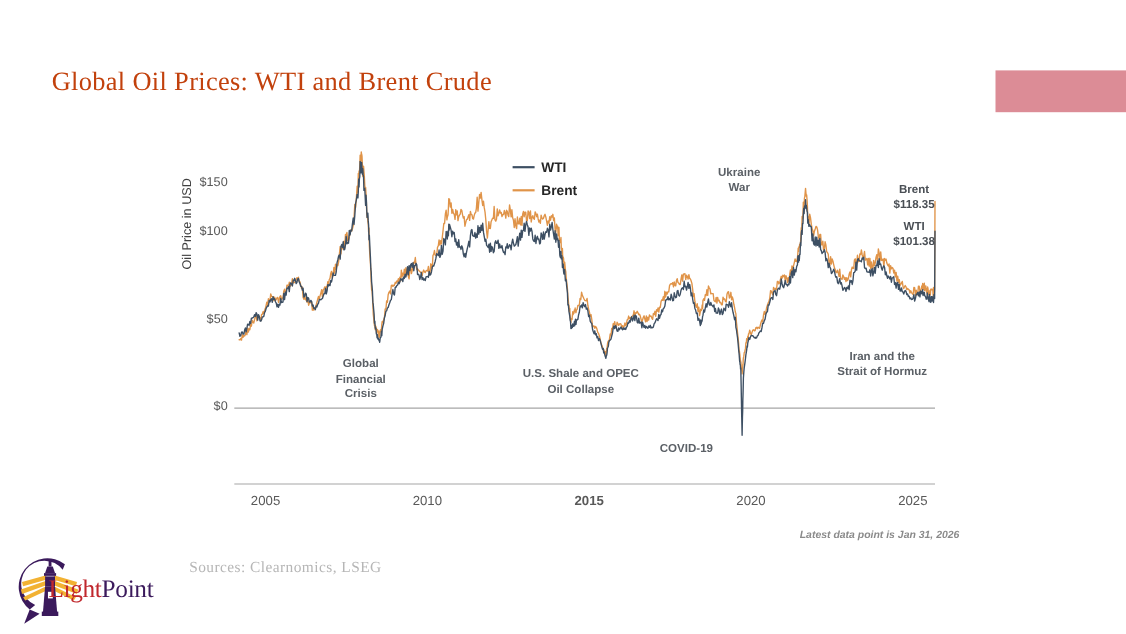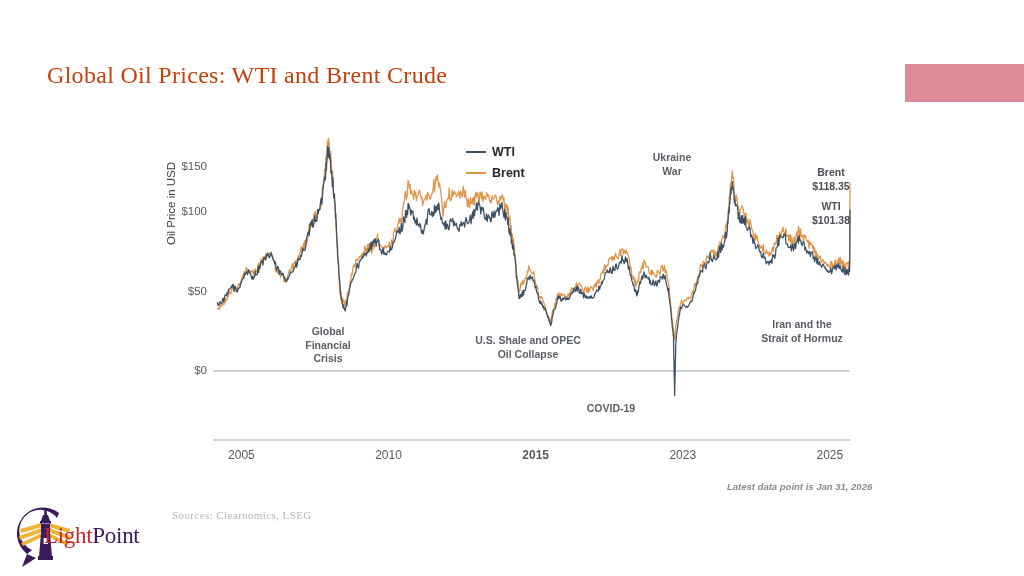--- a/index.html
+++ b/index.html
@@ -140,21 +140,21 @@
     font-style: italic;
     font-weight: 700;
     color: #8a8a8a;
     white-space: nowrap;
   }
   .sources {
     position: absolute;
     left: 172px;
     top: 509px;
     font-family: "Liberation Serif", serif;
-    font-size: 11px;
+    font-size: 14px;
     color: #b6b6b6;
     white-space: nowrap;
     letter-spacing: 0.4px;
   }
 
   
   .logo {
     position: absolute;
     left: 10px;
     top: 505px;
@@ -200,21 +200,21 @@
   <div id="y-ticks">
       <div class="ylabel-tick" style="left: 161px; top: 364px;">$0</div>
       <div class="ylabel-tick" style="left: 161px; top: 284.667px;">$50</div>
       <div class="ylabel-tick" style="left: 161px; top: 205.333px;">$100</div>
       <div class="ylabel-tick" style="left: 161px; top: 116px; margin-top: 44px;">$150</div>
     </div>
   <div id="x-ticks">
       <div class="xlabel-tick" style="left: 194.769px;">2005</div>
       <div class="xlabel-tick" style="left: 341.882px;">2010</div>
       <div class="xlabel-tick" style="left: 488.995px; font-weight: bold;">2015</div>
-      <div class="xlabel-tick" style="left: 636.109px;">2023</div>
+      <div class="xlabel-tick" style="left: 636.109px;">2020</div>
       <div class="xlabel-tick" style="left: 783.222px;">2025</div>
     </div>
 
   <svg class="svg-layer" id="chart-svg" viewBox="0 0 1024 576" preserveAspectRatio="none">
       <line x1="213" y1="371" x2="850" y2="371" stroke="#a6a6a6" stroke-width="1.1"></line>
       <line x1="213" y1="440" x2="850" y2="440" stroke="#a6a6a6" stroke-width="1.1"></line>
       <path d="M217.41 308.81 L218.13 308.88 L218.84 307.75 L219.56 309.17 L220.27 304.15 L220.99 306.59 L221.70 305.08 L222.42 305.42 L223.09 304.06 L223.76 300.20 L224.43 304.16 L225.11 298.06 L225.78 301.93 L226.45 298.84 L227.12 299.76 L227.84 294.89 L228.55 296.57 L229.27 291.18 L229.98 292.96 L230.70 293.58 L231.41 290.44 L232.12 288.09 L232.84 286.23 L233.55 291.64 L234.27 288.36 L234.98 286.99 L235.70 288.30 L236.41 288.96 L237.13 291.44 L237.80 285.76 L238.47 285.75 L239.14 283.42 L239.82 285.03 L240.49 282.29 L241.16 280.74 L241.83 278.00 L242.55 274.79 L243.26 277.52 L243.98 271.61 L244.69 273.34 L245.41 273.51 L246.12 267.19 L246.84 269.38 L247.55 269.82 L248.27 269.71 L248.98 273.24 L249.69 270.13 L250.41 273.20 L251.12 272.19 L251.84 270.80 L252.51 270.39 L253.18 275.00 L253.86 271.92 L254.53 269.59 L255.20 268.84 L255.87 272.05 L256.55 271.09 L257.26 270.91 L257.97 264.84 L258.69 262.93 L259.40 266.15 L260.12 264.81 L260.83 259.36 L261.55 259.24 L262.26 260.32 L262.98 256.60 L263.69 260.22 L264.41 259.62 L265.12 257.22 L265.83 253.30 L266.55 257.20 L267.22 257.02 L267.89 256.73 L268.57 255.49 L269.24 254.17 L269.91 252.47 L270.58 253.68 L271.26 251.98 L271.97 255.70 L272.69 256.21 L273.40 259.21 L274.12 262.03 L274.83 261.02 L275.54 270.25 L276.26 272.16 L276.97 268.40 L277.69 272.47 L278.40 272.30 L279.12 274.68 L279.83 271.18 L280.55 277.48 L281.26 275.38 L281.93 275.05 L282.61 275.24 L283.28 274.35 L283.95 281.99 L284.62 278.40 L285.30 282.00 L285.97 279.82 L286.68 280.38 L287.40 277.41 L288.11 274.75 L288.83 272.08 L289.54 269.55 L290.26 271.89 L290.97 269.00 L291.68 266.43 L292.40 263.30 L293.11 269.82 L293.83 263.57 L294.54 262.59 L295.26 260.76 L295.97 264.72 L296.64 260.47 L297.32 261.35 L297.99 256.14 L298.66 258.68 L299.33 254.08 L300.01 252.98 L300.68 248.65 L301.39 246.69 L302.11 252.66 L302.82 249.99 L303.54 243.23 L304.25 248.43 L304.97 240.17 L305.68 244.92 L306.40 240.16 L307.11 241.52 L307.82 238.27 L308.54 230.99 L309.25 224.14 L309.97 230.80 L310.68 222.84 L311.36 224.73 L312.03 226.68 L312.70 219.17 L313.37 225.46 L314.05 213.20 L314.72 214.15 L315.39 211.39 L316.11 218.86 L316.82 219.02 L317.53 216.24 L318.25 209.62 L318.96 209.07 L319.68 210.08 L320.39 207.93 L321.11 205.03 L321.82 198.99 L322.54 185.94 L323.25 188.69 L323.97 179.78 L324.68 169.35 L325.39 175.25 L325.73 157.59 L326.07 165.23 L326.40 155.43 L326.74 157.33 L327.08 150.66 L327.41 141.09 L327.75 148.08 L328.08 145.44 L328.42 138.11 L328.76 140.45 L329.09 141.77 L329.43 149.90 L329.77 159.92 L330.10 160.69 L330.48 151.07 L330.86 155.88 L331.24 160.56 L331.62 168.49 L331.99 172.92 L332.37 170.33 L332.75 176.09 L333.09 184.35 L333.42 194.47 L333.76 197.80 L334.10 196.02 L334.43 201.34 L334.77 203.89 L335.10 211.11 L335.44 207.31 L335.78 223.22 L336.11 230.10 L336.45 235.08 L336.79 240.03 L337.12 246.35 L337.46 256.88 L337.84 263.71 L338.21 264.56 L338.59 270.13 L338.97 277.13 L339.35 285.76 L339.73 288.94 L340.11 293.35 L340.44 295.99 L340.78 295.47 L341.11 299.70 L341.45 296.28 L341.79 297.07 L342.12 300.02 L342.46 303.37 L342.80 301.82 L343.13 299.53 L343.47 301.23 L343.80 301.86 L344.14 300.96 L344.48 306.25 L344.81 306.55 L345.19 305.16 L345.57 300.69 L345.95 299.85 L346.33 301.63 L346.70 300.14 L347.08 294.92 L347.46 292.30 L348.13 293.19 L348.81 290.63 L349.48 288.58 L350.15 280.90 L350.82 281.06 L351.50 273.52 L352.17 274.84 L352.88 267.96 L353.60 265.69 L354.31 264.60 L355.03 267.11 L355.74 259.58 L356.46 259.14 L357.17 260.47 L357.89 259.29 L358.60 259.43 L359.31 256.64 L360.03 257.55 L360.74 255.37 L361.46 256.10 L362.17 253.34 L362.85 256.67 L363.52 251.96 L364.19 255.41 L364.86 245.58 L365.54 251.73 L366.21 248.44 L366.88 250.19 L367.59 244.73 L368.31 251.14 L369.02 243.32 L369.74 249.56 L370.45 244.34 L371.17 250.99 L371.88 253.48 L372.60 244.95 L373.31 241.55 L374.03 248.77 L374.74 245.85 L375.45 242.25 L376.17 238.34 L376.88 239.02 L377.56 234.08 L378.23 241.21 L378.90 245.04 L379.57 244.31 L380.25 245.52 L380.92 246.21 L381.59 246.68 L382.31 247.57 L383.02 247.35 L383.74 250.51 L384.45 247.20 L385.16 245.48 L385.88 247.15 L386.59 247.72 L387.31 246.25 L388.02 245.86 L388.74 246.44 L389.45 242.16 L390.17 248.53 L390.88 248.59 L391.60 239.83 L392.27 241.64 L392.94 244.16 L393.61 232.27 L394.29 231.05 L394.96 227.76 L395.63 232.01 L396.30 232.27 L397.02 231.58 L397.73 224.86 L398.45 223.39 L399.16 218.04 L399.88 222.84 L400.59 218.72 L401.30 221.66 L402.02 216.27 L402.73 210.03 L403.45 203.16 L404.16 203.15 L404.88 194.55 L405.59 191.12 L406.31 199.90 L406.64 197.40 L406.98 196.47 L407.32 195.26 L407.65 188.87 L407.99 180.52 L408.32 181.00 L408.66 181.27 L409.38 188.19 L410.09 184.43 L410.80 193.82 L411.52 190.45 L412.23 194.14 L412.95 194.73 L413.66 199.40 L414.33 190.56 L415.01 195.25 L415.68 191.76 L416.35 200.59 L417.02 196.90 L417.70 195.59 L418.37 194.57 L419.08 190.33 L419.80 191.23 L420.51 195.26 L421.23 198.28 L421.94 196.94 L422.66 205.66 L423.37 202.36 L424.09 199.59 L424.80 199.45 L425.52 197.13 L426.23 195.10 L426.94 200.39 L427.66 192.21 L428.37 195.08 L429.05 195.06 L429.72 198.70 L430.39 199.20 L431.06 196.02 L431.74 193.75 L432.41 193.31 L433.08 189.36 L433.80 179.33 L434.51 191.98 L435.22 184.55 L435.94 176.79 L436.65 180.13 L437.37 174.93 L438.08 181.47 L438.80 186.80 L439.51 182.80 L440.23 188.82 L440.94 192.78 L441.66 200.02 L442.37 210.33 L443.08 216.41 L443.76 209.02 L444.43 201.53 L445.10 207.65 L445.78 207.72 L446.45 201.50 L447.12 199.93 L447.79 198.34 L448.51 198.58 L449.22 187.72 L449.94 199.74 L450.65 201.04 L451.37 199.27 L452.08 189.91 L452.79 196.18 L453.51 194.00 L454.22 190.86 L454.94 193.63 L455.65 193.11 L456.37 196.89 L457.08 194.87 L457.80 195.03 L458.47 191.38 L459.14 193.44 L459.81 198.32 L460.49 191.19 L461.16 192.25 L461.83 195.62 L462.50 196.89 L463.22 186.34 L463.93 190.88 L464.65 197.20 L465.36 190.65 L466.08 198.06 L466.79 200.28 L467.51 206.81 L468.22 198.83 L468.93 205.35 L469.65 207.87 L470.36 197.26 L471.08 203.44 L471.79 203.53 L472.51 198.44 L473.18 204.39 L473.85 196.81 L474.53 204.92 L475.20 194.56 L475.87 192.22 L476.54 197.04 L477.22 192.99 L477.93 192.86 L478.64 200.59 L479.36 200.67 L480.07 191.78 L480.79 193.04 L481.50 198.68 L482.22 191.70 L482.93 201.82 L483.65 197.64 L484.36 196.06 L485.08 198.68 L485.79 199.29 L486.50 192.63 L487.22 194.16 L487.89 196.98 L488.56 194.79 L489.24 199.06 L489.91 201.82 L490.58 200.09 L491.25 203.00 L491.93 195.52 L492.64 198.14 L493.36 199.14 L494.07 198.38 L494.78 196.09 L495.50 194.84 L496.21 197.40 L496.93 201.04 L497.64 204.78 L498.36 200.82 L499.07 202.77 L499.79 196.97 L500.50 200.19 L501.22 196.14 L501.93 197.37 L502.60 194.84 L503.28 200.53 L503.95 198.05 L504.62 208.48 L505.29 211.35 L505.97 203.70 L506.64 207.42 L507.02 205.62 L507.39 214.18 L507.77 208.80 L508.15 206.85 L508.53 218.76 L508.91 218.67 L509.29 217.60 L509.62 220.59 L509.96 215.96 L510.29 225.51 L510.63 226.96 L510.97 230.24 L511.30 225.94 L511.64 237.69 L511.98 233.63 L512.31 234.92 L512.65 239.92 L512.98 245.28 L513.32 238.36 L513.66 241.62 L513.99 245.47 L514.37 247.04 L514.75 252.89 L515.13 256.01 L515.51 259.15 L515.88 263.01 L516.26 269.34 L516.64 273.05 L516.98 277.23 L517.31 277.75 L517.65 283.26 L517.99 280.34 L518.32 288.35 L518.66 289.23 L519.00 293.04 L519.33 290.03 L519.67 289.59 L520.00 290.55 L520.34 286.80 L520.68 283.36 L521.01 285.99 L521.35 284.01 L521.73 284.83 L522.11 281.79 L522.48 283.24 L522.86 280.01 L523.24 283.34 L523.62 284.24 L524.00 281.92 L524.67 281.31 L525.34 277.57 L526.01 277.86 L526.69 277.07 L527.36 271.20 L528.03 272.31 L528.70 265.64 L529.42 268.49 L530.13 269.96 L530.85 271.58 L531.56 272.99 L532.28 273.31 L532.99 273.53 L533.71 271.34 L534.42 277.73 L535.14 281.13 L535.85 283.85 L536.56 287.44 L537.28 286.08 L537.99 290.56 L538.71 297.35 L539.38 296.38 L540.05 296.41 L540.73 298.46 L541.40 296.70 L542.07 297.58 L542.74 299.40 L543.42 302.11 L544.13 303.12 L544.85 305.23 L545.56 308.17 L546.27 311.76 L546.99 313.56 L547.70 315.52 L548.42 318.04 L548.75 318.61 L549.09 317.99 L549.43 320.32 L549.76 320.72 L550.10 319.69 L550.44 319.96 L550.77 323.25 L551.15 320.62 L551.53 316.61 L551.91 316.36 L552.28 312.45 L552.66 310.88 L553.04 309.90 L553.42 310.54 L554.09 308.28 L554.76 303.56 L555.44 305.32 L556.11 298.49 L556.78 299.63 L557.45 294.27 L558.13 295.25 L558.84 292.42 L559.56 297.44 L560.27 297.96 L560.99 292.97 L561.70 294.26 L562.41 295.86 L563.13 294.39 L563.84 294.31 L564.56 294.60 L565.27 298.52 L565.99 296.08 L566.70 297.42 L567.42 296.79 L568.13 293.51 L568.80 296.08 L569.48 294.75 L570.15 290.73 L570.82 290.32 L571.49 287.33 L572.17 289.83 L572.84 288.61 L573.55 289.69 L574.27 287.81 L574.98 287.22 L575.70 286.39 L576.41 282.56 L577.13 286.78 L577.84 284.33 L578.56 284.65 L579.27 282.98 L579.98 284.30 L580.70 286.08 L581.41 285.68 L582.13 287.59 L582.84 290.46 L583.52 293.10 L584.19 290.68 L584.86 288.40 L585.53 287.09 L586.21 290.00 L586.88 292.55 L587.55 287.24 L588.26 292.27 L588.98 288.42 L589.69 291.04 L590.41 286.34 L591.12 287.52 L591.84 287.31 L592.55 289.18 L593.27 290.30 L593.98 285.03 L594.70 286.02 L595.41 283.02 L596.12 287.48 L596.84 281.64 L597.55 282.87 L598.23 279.87 L598.90 283.70 L599.57 279.32 L600.24 279.60 L600.92 274.29 L601.59 272.60 L602.26 273.02 L602.98 269.81 L603.69 273.32 L604.41 264.83 L605.12 270.11 L605.83 265.56 L606.55 267.39 L607.26 265.08 L607.98 265.24 L608.69 259.61 L609.41 258.36 L610.12 257.80 L610.84 258.29 L611.55 256.93 L612.27 260.74 L612.94 256.39 L613.61 259.29 L614.28 259.87 L614.96 255.08 L615.63 253.36 L616.30 256.62 L616.97 257.44 L617.69 258.41 L618.40 258.72 L619.12 253.72 L619.83 249.94 L620.55 255.59 L621.26 249.27 L621.97 249.02 L622.69 248.85 L623.40 254.14 L624.12 250.21 L624.83 251.36 L625.55 253.70 L626.26 249.75 L626.98 253.21 L627.65 253.50 L628.32 255.45 L628.99 257.65 L629.67 262.77 L630.34 269.68 L631.01 267.03 L631.68 273.86 L632.40 277.78 L633.11 279.35 L633.83 276.01 L634.54 283.05 L635.26 279.30 L635.97 286.91 L636.69 283.31 L637.02 281.15 L637.36 282.46 L637.69 282.02 L638.03 280.60 L638.37 277.22 L638.70 280.54 L639.04 273.24 L639.75 271.62 L640.47 273.06 L641.18 267.82 L641.90 268.76 L642.61 263.43 L643.33 268.48 L644.04 260.04 L644.76 261.56 L645.47 262.86 L646.19 267.20 L646.90 266.81 L647.61 266.88 L648.33 266.97 L649.04 273.08 L649.72 273.86 L650.39 274.33 L651.06 270.40 L651.73 275.56 L652.41 270.42 L653.08 273.48 L653.75 272.88 L654.47 275.17 L655.18 275.02 L655.89 277.11 L656.61 277.02 L657.32 270.13 L658.04 272.01 L658.75 271.78 L659.47 273.88 L660.18 274.54 L660.90 267.52 L661.61 265.52 L662.33 265.22 L663.04 270.93 L663.75 269.94 L664.43 265.74 L665.10 272.49 L665.77 269.99 L666.44 272.28 L667.12 276.61 L667.79 279.61 L668.46 283.63 L668.97 285.10 L669.47 292.84 L669.98 297.37 L670.48 302.56 L670.98 307.19 L671.49 312.64 L671.99 319.98 L672.20 319.14 L672.41 321.01 L672.62 322.54 L672.83 325.31 L673.04 327.18 L673.25 328.07 L673.46 328.99 L673.63 329.93 L673.80 333.19 L673.97 334.44 L674.14 335.56 L674.30 336.66 L674.47 337.43 L674.64 339.91 L674.81 337.63 L674.98 337.17 L675.15 334.76 L675.31 331.07 L675.48 331.69 L675.65 326.97 L675.82 325.46 L676.20 323.76 L676.57 320.66 L676.95 320.46 L677.33 318.34 L677.71 316.72 L678.09 311.61 L678.47 311.74 L678.80 307.83 L679.14 309.39 L679.47 308.75 L679.81 305.71 L680.15 307.20 L680.48 303.37 L680.82 303.70 L681.53 300.09 L682.25 302.42 L682.96 304.46 L683.68 302.01 L684.39 300.10 L685.11 299.83 L685.82 300.68 L686.49 300.45 L687.17 297.81 L687.84 297.57 L688.51 298.80 L689.18 297.43 L689.86 298.05 L690.53 298.49 L691.24 295.45 L691.96 292.72 L692.67 290.85 L693.39 292.63 L694.10 286.47 L694.82 283.16 L695.53 285.79 L696.25 283.84 L696.96 279.49 L697.67 277.37 L698.39 275.38 L699.10 273.99 L699.82 270.74 L700.53 264.20 L701.21 264.67 L701.88 266.47 L702.55 267.98 L703.22 261.24 L703.90 262.61 L704.57 263.27 L705.24 262.05 L705.96 263.23 L706.67 255.88 L707.38 255.92 L708.10 258.13 L708.81 256.95 L709.53 253.80 L710.24 251.18 L710.96 252.98 L711.67 250.23 L712.39 251.54 L713.10 249.94 L713.82 254.82 L714.53 250.67 L715.24 252.65 L715.92 256.84 L716.59 252.50 L717.26 255.59 L717.93 249.19 L718.61 245.36 L719.28 249.80 L719.95 241.69 L720.67 245.72 L721.38 241.68 L722.10 238.70 L722.81 235.41 L723.52 237.66 L724.24 237.72 L724.95 234.10 L725.29 230.89 L725.63 225.70 L725.96 228.58 L726.30 224.33 L726.64 224.83 L726.97 222.17 L727.31 222.26 L727.69 220.85 L728.06 216.53 L728.44 207.05 L728.82 211.77 L729.20 196.87 L729.58 198.90 L729.96 197.37 L730.29 183.80 L730.63 193.71 L730.96 189.42 L731.30 180.14 L731.64 178.84 L731.97 175.28 L732.31 171.20 L732.65 175.21 L732.98 178.34 L733.32 177.23 L733.65 181.30 L733.99 186.70 L734.33 199.68 L734.66 196.62 L735.38 204.12 L736.09 194.78 L736.81 197.78 L737.52 203.77 L738.24 207.48 L738.95 209.75 L739.67 214.28 L740.38 210.23 L741.09 208.16 L741.81 205.76 L742.52 206.38 L743.24 208.98 L743.95 215.05 L744.67 217.48 L745.34 213.05 L746.01 213.09 L746.68 222.57 L747.36 222.59 L748.03 219.19 L748.70 227.41 L749.37 226.80 L750.09 219.82 L750.80 222.76 L751.52 228.86 L752.23 229.49 L752.95 231.15 L753.66 238.55 L754.38 241.23 L755.09 233.36 L755.81 240.00 L756.52 235.34 L757.23 237.46 L757.95 240.72 L758.66 243.73 L759.38 245.19 L760.05 247.86 L760.72 247.81 L761.40 245.60 L762.07 248.07 L762.74 251.31 L763.41 244.72 L764.09 252.78 L764.80 253.42 L765.52 253.97 L766.23 249.96 L766.94 251.41 L767.66 253.95 L768.37 252.37 L769.09 256.04 L769.80 252.35 L770.52 255.03 L771.23 253.48 L771.95 249.33 L772.66 247.18 L773.38 251.72 L774.09 244.87 L774.76 242.80 L775.43 244.13 L776.11 243.99 L776.78 236.22 L777.45 235.29 L778.12 240.51 L778.80 239.41 L779.51 232.04 L780.23 237.91 L780.94 237.62 L781.66 230.77 L782.37 231.45 L783.08 227.15 L783.80 231.55 L784.51 235.15 L785.23 232.60 L785.94 228.61 L786.66 236.51 L787.37 235.81 L788.09 235.02 L788.80 240.75 L789.47 235.02 L790.15 241.93 L790.82 234.83 L791.49 244.45 L792.16 238.23 L792.84 243.30 L793.51 244.15 L794.22 236.76 L794.94 241.54 L795.65 239.23 L796.37 234.02 L797.08 231.48 L797.80 237.46 L798.51 226.26 L799.22 229.97 L799.94 236.96 L800.65 228.94 L801.37 236.77 L802.08 236.57 L802.80 235.34 L803.51 242.42 L804.18 234.91 L804.86 236.58 L805.53 235.61 L806.20 239.17 L806.87 240.72 L807.55 241.77 L808.22 239.97 L808.93 248.27 L809.65 241.44 L810.36 244.33 L811.08 243.25 L811.79 243.83 L812.51 248.19 L813.22 245.59 L813.94 251.67 L814.65 247.58 L815.37 255.61 L816.08 251.02 L816.79 256.77 L817.51 254.19 L818.22 259.43 L818.90 258.56 L819.57 257.13 L820.24 255.88 L820.91 260.37 L821.59 262.37 L822.26 260.62 L822.93 259.61 L823.65 260.79 L824.36 263.34 L825.07 262.14 L825.79 263.06 L826.50 263.53 L827.22 266.38 L827.93 264.26 L828.65 265.95 L829.36 267.03 L830.08 267.73 L830.79 261.39 L831.51 261.60 L832.22 268.73 L832.93 263.82 L833.61 267.99 L834.28 267.14 L834.95 260.11 L835.62 260.06 L836.30 264.82 L836.97 264.73 L837.64 262.02 L838.02 259.88 L838.40 262.07 L838.78 257.75 L839.16 261.46 L839.53 262.96 L839.91 259.66 L840.29 257.40 L840.63 264.23 L840.96 260.04 L841.30 262.68 L841.64 259.88 L841.97 263.51 L842.31 265.88 L842.64 262.57 L842.98 267.35 L843.32 260.95 L843.65 262.49 L843.99 265.46 L844.33 268.09 L844.66 268.18 L845.00 268.75 L845.38 264.05 L845.75 268.19 L846.13 263.12 L846.51 262.66 L846.89 263.44 L847.27 263.40 L847.65 263.47 L847.98 262.86 L848.32 268.85 L848.65 261.36 L848.99 263.85 L849.33 267.15 L849.66 262.78 L850.00 183.22 " fill="none" stroke="#e09449" stroke-width="1.25" stroke-linejoin="round" stroke-linecap="round"></path>
       <path d="M217.41 302.60 L218.13 305.69 L218.84 305.04 L219.56 302.02 L220.27 301.82 L220.99 303.71 L221.70 303.64 L222.42 300.07 L223.09 298.06 L223.76 301.61 L224.43 298.39 L225.11 294.77 L225.78 294.92 L226.45 295.86 L227.12 292.33 L227.84 294.10 L228.55 289.25 L229.27 289.21 L229.98 288.79 L230.70 288.11 L231.41 286.00 L232.12 287.60 L232.84 284.24 L233.55 285.53 L234.27 291.05 L234.98 286.04 L235.70 287.69 L236.41 291.66 L237.13 292.02 L237.80 290.65 L238.47 288.02 L239.14 288.06 L239.82 287.71 L240.49 284.26 L241.16 283.15 L241.83 280.69 L242.55 279.04 L243.26 278.18 L243.98 278.32 L244.69 273.18 L245.41 274.48 L246.12 272.36 L246.84 271.66 L247.55 274.78 L248.27 269.67 L248.98 272.18 L249.69 271.67 L250.41 274.32 L251.12 275.60 L251.84 279.01 L252.51 276.52 L253.18 279.34 L253.86 276.76 L254.53 277.26 L255.20 271.38 L255.87 275.01 L256.55 274.77 L257.26 274.59 L257.97 266.72 L258.69 272.43 L259.40 265.51 L260.12 268.30 L260.83 261.97 L261.55 262.30 L262.26 260.56 L262.98 265.13 L263.69 258.35 L264.41 257.07 L265.12 258.33 L265.83 260.02 L266.55 254.60 L267.22 255.32 L267.89 253.01 L268.57 254.95 L269.24 257.82 L269.91 256.92 L270.58 253.60 L271.26 253.17 L271.97 256.05 L272.69 257.75 L273.40 260.31 L274.12 260.39 L274.83 263.79 L275.54 262.04 L276.26 270.05 L276.97 269.08 L277.69 266.45 L278.40 267.17 L279.12 274.24 L279.83 270.30 L280.55 271.13 L281.26 274.60 L281.93 274.57 L282.61 273.10 L283.28 274.08 L283.95 278.15 L284.62 277.22 L285.30 280.41 L285.97 280.03 L286.68 281.52 L287.40 278.07 L288.11 279.02 L288.83 276.57 L289.54 275.65 L290.26 272.51 L290.97 272.22 L291.68 272.59 L292.40 271.91 L293.11 271.30 L293.83 269.05 L294.54 266.99 L295.26 266.88 L295.97 262.32 L296.64 267.23 L297.32 264.46 L297.99 258.80 L298.66 259.97 L299.33 258.56 L300.01 259.61 L300.68 255.04 L301.39 256.34 L302.11 252.74 L302.82 248.20 L303.54 250.36 L304.25 250.31 L304.97 250.36 L305.68 247.04 L306.40 238.87 L307.11 236.13 L307.82 232.82 L308.54 231.77 L309.25 235.58 L309.97 224.16 L310.68 222.17 L311.36 224.95 L312.03 219.68 L312.70 227.11 L313.37 226.66 L314.05 222.72 L314.72 215.02 L315.39 221.56 L316.11 220.64 L316.82 221.11 L317.53 209.57 L318.25 213.58 L318.96 209.29 L319.68 209.87 L320.39 203.42 L321.11 198.16 L321.82 204.08 L322.54 195.97 L323.25 185.10 L323.97 181.68 L324.68 176.74 L325.39 179.86 L325.73 174.08 L326.07 162.94 L326.40 170.03 L326.74 162.35 L327.08 160.47 L327.41 146.68 L327.75 149.24 L328.08 157.13 L328.42 151.84 L328.76 147.56 L329.09 154.30 L329.43 158.43 L329.77 153.33 L330.10 158.56 L330.48 160.64 L330.86 173.07 L331.24 172.55 L331.62 171.32 L331.99 179.44 L332.37 186.75 L332.75 177.49 L333.09 182.28 L333.42 191.78 L333.76 197.65 L334.10 195.05 L334.43 193.88 L334.77 200.82 L335.10 204.64 L335.44 217.94 L335.78 213.80 L336.11 221.11 L336.45 228.37 L336.79 234.69 L337.12 244.50 L337.46 247.24 L337.84 256.37 L338.21 260.03 L338.59 264.63 L338.97 274.67 L339.35 277.03 L339.73 281.71 L340.11 285.84 L340.44 293.73 L340.78 291.87 L341.11 297.97 L341.45 299.03 L341.79 298.38 L342.12 303.49 L342.46 303.70 L342.80 307.05 L343.13 304.31 L343.47 308.23 L343.80 307.18 L344.14 308.14 L344.48 309.45 L344.81 309.88 L345.19 311.14 L345.57 307.84 L345.95 306.78 L346.33 306.57 L346.70 301.37 L347.08 305.14 L347.46 299.32 L348.13 296.28 L348.81 293.86 L349.48 288.89 L350.15 286.82 L350.82 282.84 L351.50 282.61 L352.17 280.08 L352.88 279.51 L353.60 277.08 L354.31 275.20 L355.03 272.99 L355.74 272.53 L356.46 267.16 L357.17 263.22 L357.89 267.09 L358.60 268.20 L359.31 260.98 L360.03 261.21 L360.74 259.52 L361.46 259.17 L362.17 256.55 L362.85 257.92 L363.52 256.25 L364.19 253.47 L364.86 254.49 L365.54 253.52 L366.21 256.01 L366.88 251.82 L367.59 253.13 L368.31 249.16 L369.02 251.80 L369.74 248.19 L370.45 242.52 L371.17 249.92 L371.88 241.52 L372.60 245.88 L373.31 240.83 L374.03 239.59 L374.74 242.95 L375.45 238.74 L376.17 246.16 L376.88 241.21 L377.56 241.33 L378.23 239.39 L378.90 240.65 L379.57 249.61 L380.25 249.23 L380.92 249.93 L381.59 254.09 L382.31 251.92 L383.02 247.79 L383.74 254.16 L384.45 252.39 L385.16 254.68 L385.88 253.56 L386.59 255.04 L387.31 251.76 L388.02 251.44 L388.74 251.41 L389.45 252.11 L390.17 246.75 L390.88 250.13 L391.60 249.49 L392.27 247.03 L392.94 242.82 L393.61 241.77 L394.29 241.95 L394.96 239.72 L395.63 237.67 L396.30 234.66 L397.02 230.53 L397.73 231.36 L398.45 232.49 L399.16 227.28 L399.88 233.99 L400.59 232.07 L401.30 223.13 L402.02 231.25 L402.73 228.34 L403.45 216.86 L404.16 218.08 L404.88 222.62 L405.59 210.49 L406.31 210.93 L406.64 217.29 L406.98 213.52 L407.32 210.00 L407.65 214.27 L407.99 203.72 L408.32 209.25 L408.66 203.99 L409.38 206.51 L410.09 209.16 L410.80 215.24 L411.52 210.08 L412.23 212.49 L412.95 211.33 L413.66 219.56 L414.33 217.13 L415.01 222.82 L415.68 220.27 L416.35 225.02 L417.02 217.94 L417.70 224.66 L418.37 224.35 L419.08 226.75 L419.80 223.46 L420.51 225.42 L421.23 231.00 L421.94 233.52 L422.66 230.33 L423.37 233.82 L424.09 229.34 L424.80 225.98 L425.52 223.03 L426.23 219.37 L426.94 224.49 L427.66 214.16 L428.37 209.36 L429.05 208.73 L429.72 214.27 L430.39 214.60 L431.06 214.95 L431.74 211.38 L432.41 216.52 L433.08 212.58 L433.80 215.76 L434.51 205.25 L435.22 212.89 L435.94 206.75 L436.65 211.27 L437.37 204.63 L438.08 209.50 L438.80 202.96 L439.51 211.06 L440.23 215.08 L440.94 219.30 L441.66 217.45 L442.37 223.06 L443.08 223.78 L443.76 225.03 L444.43 222.08 L445.10 229.30 L445.78 220.99 L446.45 228.56 L447.12 224.07 L447.79 225.27 L448.51 229.73 L449.22 228.56 L449.94 220.76 L450.65 218.91 L451.37 221.29 L452.08 220.94 L452.79 218.32 L453.51 225.78 L454.22 221.73 L454.94 225.14 L455.65 225.20 L456.37 223.24 L457.08 227.57 L457.80 229.60 L458.47 229.12 L459.14 231.47 L459.81 224.51 L460.49 225.31 L461.16 221.58 L461.83 225.85 L462.50 224.67 L463.22 222.43 L463.93 223.14 L464.65 227.07 L465.36 220.89 L466.08 217.49 L466.79 221.16 L467.51 223.77 L468.22 223.12 L468.93 222.25 L469.65 219.17 L470.36 215.11 L471.08 223.74 L471.79 217.31 L472.51 211.99 L473.18 218.33 L473.85 209.26 L474.53 215.79 L475.20 209.76 L475.87 209.42 L476.54 202.90 L477.22 210.29 L477.93 204.42 L478.64 201.31 L479.36 204.28 L480.07 206.36 L480.79 213.92 L481.50 207.32 L482.22 210.10 L482.93 207.45 L483.65 210.29 L484.36 217.22 L485.08 219.06 L485.79 219.59 L486.50 213.90 L487.22 221.33 L487.89 216.31 L488.56 214.85 L489.24 217.78 L489.91 217.26 L490.58 221.75 L491.25 221.02 L491.93 211.80 L492.64 213.69 L493.36 217.63 L494.07 210.95 L494.78 217.29 L495.50 213.12 L496.21 210.69 L496.93 211.15 L497.64 207.54 L498.36 209.01 L499.07 215.31 L499.79 203.83 L500.50 209.18 L501.22 206.28 L501.93 202.26 L502.60 208.65 L503.28 213.03 L503.95 217.31 L504.62 209.71 L505.29 220.17 L505.97 212.62 L506.64 217.91 L507.02 216.84 L507.39 219.43 L507.77 224.73 L508.15 218.64 L508.53 223.22 L508.91 231.84 L509.29 233.65 L509.62 234.06 L509.96 228.68 L510.29 235.38 L510.63 232.13 L510.97 234.71 L511.30 243.16 L511.64 240.86 L511.98 240.04 L512.31 246.55 L512.65 249.10 L512.98 246.81 L513.32 244.91 L513.66 250.28 L513.99 255.23 L514.37 253.91 L514.75 255.28 L515.13 259.86 L515.51 263.13 L515.88 266.72 L516.26 277.29 L516.64 276.77 L516.98 280.38 L517.31 283.54 L517.65 285.57 L517.99 287.70 L518.32 291.27 L518.66 292.35 L519.00 298.64 L519.33 297.16 L519.67 298.41 L520.00 295.61 L520.34 297.59 L520.68 294.43 L521.01 296.17 L521.35 296.62 L521.73 295.48 L522.11 292.40 L522.48 296.19 L522.86 291.31 L523.24 290.09 L523.62 294.91 L524.00 291.76 L524.67 290.40 L525.34 290.40 L526.01 286.09 L526.69 283.83 L527.36 278.05 L528.03 278.86 L528.70 277.20 L529.42 279.90 L530.13 275.12 L530.85 277.71 L531.56 278.79 L532.28 276.85 L532.99 280.99 L533.71 280.09 L534.42 282.49 L535.14 287.79 L535.85 286.52 L536.56 291.90 L537.28 293.27 L537.99 294.11 L538.71 299.57 L539.38 301.67 L540.05 303.41 L540.73 300.75 L541.40 304.45 L542.07 303.31 L542.74 307.07 L543.42 306.03 L544.13 309.57 L544.85 307.83 L545.56 309.35 L546.27 311.98 L546.99 314.94 L547.70 317.43 L548.42 316.78 L548.75 320.32 L549.09 321.10 L549.43 320.20 L549.76 322.34 L550.10 323.69 L550.44 324.58 L550.77 325.72 L551.15 323.66 L551.53 322.98 L551.91 320.49 L552.28 316.34 L552.66 315.66 L553.04 314.83 L553.42 311.30 L554.09 309.40 L554.76 309.23 L555.44 308.34 L556.11 305.63 L556.78 303.09 L557.45 298.41 L558.13 296.23 L558.84 298.78 L559.56 296.01 L560.27 297.60 L560.99 301.03 L561.70 301.12 L562.41 298.19 L563.13 299.85 L563.84 298.32 L564.56 297.34 L565.27 298.97 L565.99 299.80 L566.70 298.07 L567.42 299.37 L568.13 298.18 L568.80 299.53 L569.48 297.54 L570.15 296.74 L570.82 293.46 L571.49 293.79 L572.17 291.46 L572.84 292.90 L573.55 289.98 L574.27 287.83 L574.98 291.76 L575.70 290.09 L576.41 286.47 L577.13 291.42 L577.84 286.57 L578.56 287.89 L579.27 292.90 L579.98 293.57 L580.70 289.20 L581.41 293.73 L582.13 293.29 L582.84 292.76 L583.52 297.93 L584.19 292.95 L584.86 295.61 L585.53 297.70 L586.21 295.76 L586.88 298.36 L587.55 296.72 L588.26 297.59 L588.98 298.52 L589.69 296.41 L590.41 297.62 L591.12 295.72 L591.84 298.21 L592.55 297.54 L593.27 297.92 L593.98 297.22 L594.70 294.25 L595.41 293.39 L596.12 291.58 L596.84 289.84 L597.55 290.51 L598.23 291.32 L598.90 285.77 L599.57 289.39 L600.24 286.74 L600.92 285.94 L601.59 281.72 L602.26 283.55 L602.98 280.60 L603.69 280.03 L604.41 278.23 L605.12 273.22 L605.83 272.30 L606.55 272.38 L607.26 269.77 L607.98 272.51 L608.69 271.35 L609.41 272.86 L610.12 267.54 L610.84 269.89 L611.55 273.39 L612.27 273.15 L612.94 266.18 L613.61 268.77 L614.28 270.67 L614.96 270.24 L615.63 264.66 L616.30 264.04 L616.97 268.25 L617.69 269.04 L618.40 267.46 L619.12 263.85 L619.83 262.03 L620.55 261.54 L621.26 263.23 L621.97 255.69 L622.69 260.67 L623.40 260.24 L624.12 263.65 L624.83 260.56 L625.55 256.74 L626.26 262.09 L626.98 258.55 L627.65 262.19 L628.32 268.92 L628.99 266.27 L629.67 271.61 L630.34 275.68 L631.01 275.21 L631.68 280.15 L632.40 281.90 L633.11 285.15 L633.83 284.47 L634.54 291.20 L635.26 289.47 L635.97 291.80 L636.69 295.92 L637.02 290.80 L637.36 294.58 L637.69 292.08 L638.03 292.45 L638.37 291.12 L638.70 287.69 L639.04 286.74 L639.75 281.85 L640.47 283.76 L641.18 279.85 L641.90 276.17 L642.61 279.14 L643.33 275.21 L644.04 271.78 L644.76 276.77 L645.47 277.62 L646.19 275.01 L646.90 277.26 L647.61 277.91 L648.33 278.99 L649.04 277.14 L649.72 283.22 L650.39 280.48 L651.06 284.58 L651.73 284.47 L652.41 284.74 L653.08 279.99 L653.75 281.68 L654.47 285.89 L655.18 283.05 L655.89 280.96 L656.61 285.93 L657.32 284.89 L658.04 280.27 L658.75 281.02 L659.47 282.51 L660.18 276.48 L660.90 276.99 L661.61 277.16 L662.33 279.34 L663.04 274.19 L663.75 276.93 L664.43 278.92 L665.10 275.27 L665.77 280.76 L666.44 284.11 L667.12 286.90 L667.79 290.62 L668.46 288.47 L668.97 297.55 L669.47 299.53 L669.98 303.63 L670.48 306.98 L670.98 311.92 L671.49 317.97 L671.99 322.61 L672.20 325.65 L672.41 328.51 L672.62 329.24 L672.83 331.52 L673.04 331.58 L673.25 335.68 L673.46 334.66 L673.63 343.96 L673.80 351.90 L673.97 361.29 L674.14 371.18 L674.30 379.07 L674.47 387.14 L674.64 395.71 L674.81 386.39 L674.98 378.28 L675.15 373.77 L675.31 363.63 L675.48 358.31 L675.65 351.44 L675.82 343.48 L676.20 338.11 L676.57 334.27 L676.95 331.62 L677.33 328.94 L677.71 325.82 L678.09 322.41 L678.47 320.33 L678.80 318.06 L679.14 314.51 L679.47 315.50 L679.81 311.54 L680.15 310.45 L680.48 308.38 L680.82 307.01 L681.53 308.63 L682.25 306.21 L682.96 304.92 L683.68 305.07 L684.39 305.22 L685.11 306.29 L685.82 307.16 L686.49 306.55 L687.17 307.55 L687.84 306.95 L688.51 305.30 L689.18 304.92 L689.86 302.71 L690.53 301.94 L691.24 300.91 L691.96 301.37 L692.67 298.13 L693.39 293.75 L694.10 293.90 L694.82 291.49 L695.53 290.13 L696.25 285.70 L696.96 283.69 L697.67 283.42 L698.39 277.12 L699.10 277.26 L699.82 274.52 L700.53 271.72 L701.21 270.66 L701.88 270.53 L702.55 272.31 L703.22 265.41 L703.90 265.09 L704.57 263.91 L705.24 267.70 L705.96 268.78 L706.67 264.11 L707.38 262.28 L708.10 261.93 L708.81 262.91 L709.53 259.62 L710.24 253.48 L710.96 257.91 L711.67 260.60 L712.39 261.55 L713.10 258.90 L713.82 255.00 L714.53 258.40 L715.24 258.75 L715.92 260.03 L716.59 258.45 L717.26 258.79 L717.93 251.22 L718.61 257.27 L719.28 248.32 L719.95 246.37 L720.67 252.41 L721.38 243.18 L722.10 250.05 L722.81 245.07 L723.52 247.16 L724.24 242.11 L724.95 240.85 L725.29 233.15 L725.63 232.37 L725.96 238.35 L726.30 234.26 L726.64 236.67 L726.97 231.19 L727.31 231.23 L727.69 220.73 L728.06 223.33 L728.44 212.31 L728.82 209.48 L729.20 213.08 L729.58 203.19 L729.96 203.37 L730.29 195.05 L730.63 189.48 L730.96 194.20 L731.30 188.22 L731.64 186.99 L731.97 189.60 L732.31 181.61 L732.65 187.61 L732.98 186.49 L733.32 189.12 L733.65 192.12 L733.99 192.89 L734.33 202.85 L734.66 199.38 L735.38 205.78 L736.09 204.22 L736.81 205.94 L737.52 206.07 L738.24 218.94 L738.95 212.71 L739.67 221.79 L740.38 222.83 L741.09 215.50 L741.81 223.69 L742.52 215.53 L743.24 223.03 L743.95 218.44 L744.67 224.57 L745.34 216.70 L746.01 226.95 L746.68 227.95 L747.36 230.44 L748.03 229.23 L748.70 229.15 L749.37 226.95 L750.09 229.22 L750.80 237.13 L751.52 235.07 L752.23 237.10 L752.95 243.27 L753.66 239.29 L754.38 242.89 L755.09 243.92 L755.81 248.62 L756.52 247.90 L757.23 246.45 L757.95 244.77 L758.66 246.87 L759.38 250.59 L760.05 252.17 L760.72 251.67 L761.40 256.70 L762.07 257.87 L762.74 255.81 L763.41 253.27 L764.09 258.13 L764.80 256.93 L765.52 259.91 L766.23 263.83 L766.94 262.92 L767.66 261.31 L768.37 261.85 L769.09 264.87 L769.80 261.21 L770.52 262.39 L771.23 259.95 L771.95 263.33 L772.66 254.75 L773.38 256.37 L774.09 255.11 L774.76 258.63 L775.43 255.00 L776.11 247.77 L776.78 247.55 L777.45 246.50 L778.12 238.41 L778.80 245.55 L779.51 236.12 L780.23 235.14 L780.94 237.01 L781.66 237.23 L782.37 237.31 L783.08 237.92 L783.80 234.47 L784.51 235.53 L785.23 233.80 L785.94 243.43 L786.66 244.18 L787.37 243.75 L788.09 247.13 L788.80 247.31 L789.47 247.35 L790.15 247.55 L790.82 245.12 L791.49 250.87 L792.16 246.02 L792.84 244.00 L793.51 250.76 L794.22 247.57 L794.94 243.10 L795.65 248.45 L796.37 241.30 L797.08 241.40 L797.80 237.23 L798.51 243.21 L799.22 235.26 L799.94 240.37 L800.65 240.01 L801.37 243.79 L802.08 245.63 L802.80 242.81 L803.51 241.57 L804.18 243.26 L804.86 249.82 L805.53 247.27 L806.20 250.70 L806.87 253.08 L807.55 250.94 L808.22 251.93 L808.93 253.74 L809.65 251.38 L810.36 256.59 L811.08 252.56 L811.79 252.33 L812.51 251.60 L813.22 258.64 L813.94 256.84 L814.65 261.87 L815.37 257.12 L816.08 256.74 L816.79 263.08 L817.51 258.60 L818.22 264.42 L818.90 264.51 L819.57 261.75 L820.24 265.14 L820.91 265.43 L821.59 267.31 L822.26 265.29 L822.93 263.98 L823.65 264.88 L824.36 267.70 L825.07 267.17 L825.79 269.49 L826.50 269.21 L827.22 271.57 L827.93 270.78 L828.65 272.29 L829.36 272.12 L830.08 270.94 L830.79 267.96 L831.51 273.72 L832.22 271.24 L832.93 267.53 L833.61 267.49 L834.28 265.99 L834.95 268.98 L835.62 265.37 L836.30 269.88 L836.97 264.52 L837.64 265.42 L838.02 267.11 L838.40 266.52 L838.78 263.32 L839.16 268.61 L839.53 268.08 L839.91 266.52 L840.29 265.78 L840.63 268.78 L840.96 269.18 L841.30 269.46 L841.64 270.36 L841.97 271.90 L842.31 270.24 L842.64 271.96 L842.98 266.28 L843.32 269.26 L843.65 269.88 L843.99 271.33 L844.33 273.38 L844.66 274.35 L845.00 267.71 L845.38 272.98 L845.75 272.69 L846.13 274.84 L846.51 269.77 L846.89 269.63 L847.27 273.78 L847.65 269.76 L847.98 272.04 L848.32 271.79 L848.65 275.00 L848.99 267.94 L849.33 268.14 L849.66 271.42 L850.00 210.14 " fill="none" stroke="#3d4f63" stroke-width="1.25" stroke-linejoin="round" stroke-linecap="round"></path>
     </svg>
 
@@ -232,21 +232,21 @@
   <div id="annotations">
       <div class="annot" style="left: 328px; top: 325px; transform: translateX(-50%); text-align: center;">
         <div>Global</div>
         <div>Financial</div>
         <div>Crisis</div>
       </div>
       <div class="annot" style="left: 528px; top: 334px; transform: translateX(-50%);">
         <div>U.S. Shale and OPEC</div>
         <div>Oil Collapse</div>
       </div>
-      <div class="annot" style="left: 611px; top: 402px; transform: translateX(-50%);">
+      <div class="annot" style="left: 624px; top: 402px; transform: translateX(-50%);">
         <div>COVID-19</div>
       </div>
       <div class="annot" style="left: 672px; top: 151px; transform: translateX(-50%);">
         <div>Ukraine</div>
         <div>War</div>
       </div>
       <div class="annot" style="left: 802px; top: 296px; transform: translateX(-50%); margin-top: 22px;">
         <div>Iran and the</div>
         <div>Strait of Hormuz</div>
       </div>

